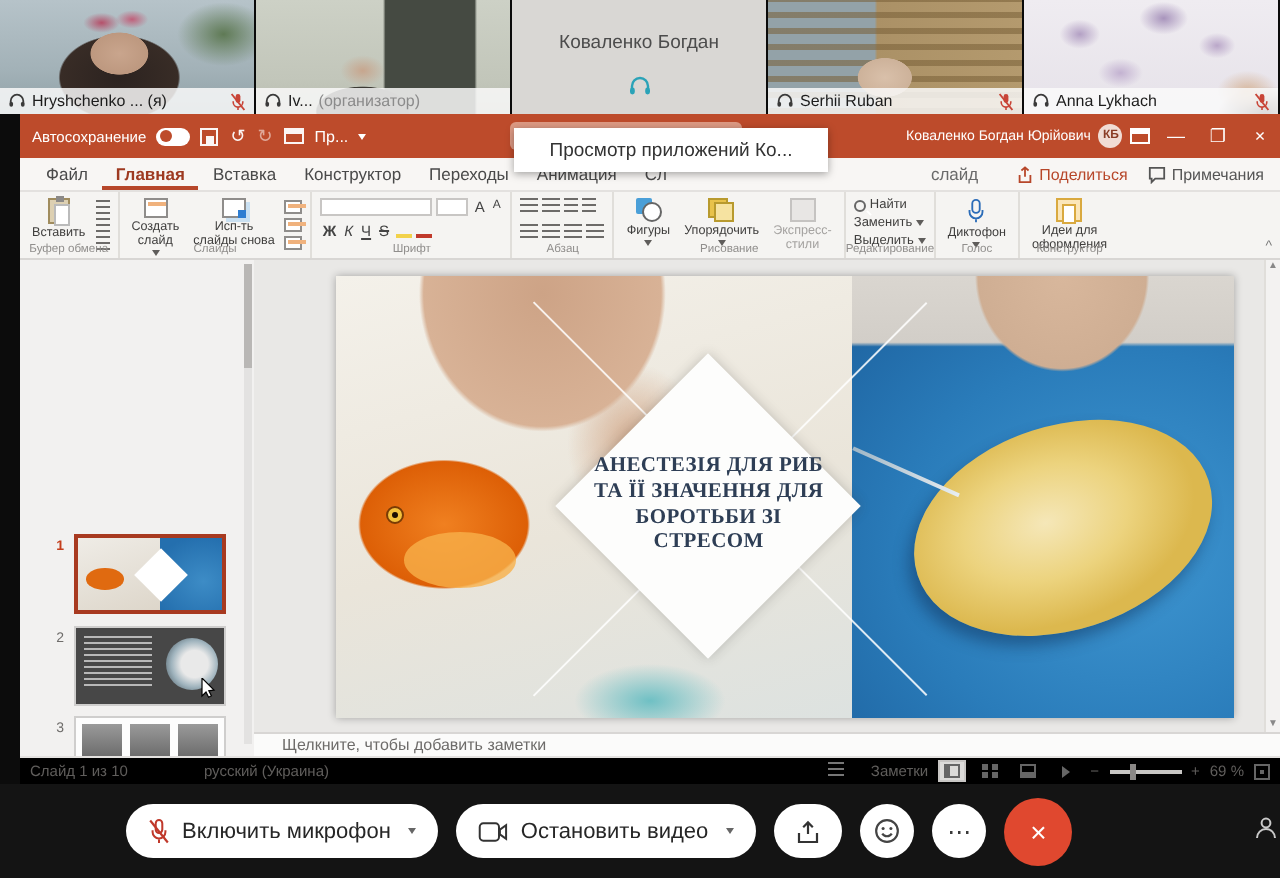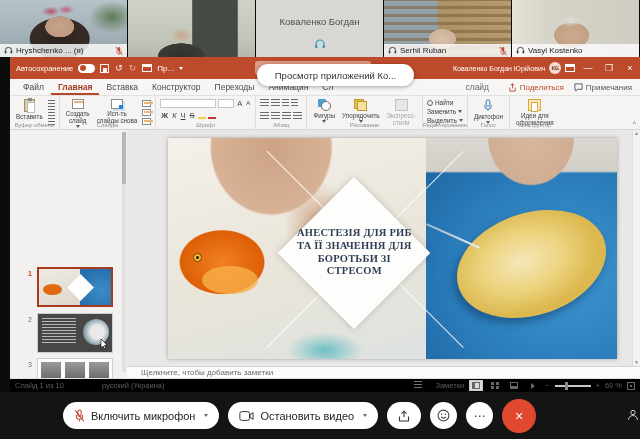--- a/index.html
+++ b/index.html
@@ -185,21 +185,21 @@
         align-items:center;gap:9px;padding-left:63px}
   .zpill{height:27px;background:#fff;border-radius:14px;display:flex;align-items:center;gap:6px;
          padding:0 11px;font-size:11px;color:#262626;white-space:nowrap}
   .zpill .cv{border-top-color:#666;margin-left:3px}
   .zcirc{width:27px;height:27px;border-radius:50%;background:#fff;display:flex;align-items:center;
          justify-content:center;color:#3a3a3a;font-size:12px}
   .zleave{width:34px;height:34px;border-radius:50%;background:#e0482f;color:#fff;font-size:14px;
           display:flex;align-items:center;justify-content:center}
   .zperson{position:absolute;right:1px;top:50%;transform:translateY(-50%)}
   
-  .toast{position:absolute;left:257px;top:64px;width:157px;height:22px;background:#fff;border-radius:11px;
+  .toast{position:absolute;left:257px;top:64px;width:157px;height:22px;background:#fff;border-radius:0;
          display:flex;align-items:center;justify-content:center;font-size:9.5px;color:#333;
          box-shadow:0 1px 4px rgba(0,0,0,.35);z-index:50}
 </style>
 </head>
 <body>
 
 <div class="stage">
 
   <div class="vstrip">
     <div class="tile">
@@ -216,20 +216,29 @@
               <rect x="3.5" y="1" width="3" height="5.5" rx="1.5" fill="#c84437"></rect>
               <path d="M2 5.5v.7a3 3 0 0 0 6 0v-.7" fill="none" stroke="#c84437"></path>
               <line x1="5" y1="9.2" x2="5" y2="11" stroke="#c84437"></line>
               <line x1="1" y1="1" x2="9" y2="11" stroke="#c84437" stroke-width="1.2"></line>
             </svg>
           </span>
       </div>
     </div>
     <div class="tile">
       <div class="cam cam2"></div>
+      <div class="plabel">
+        <svg viewBox="0 0 10 10" width="9" height="9">
+            <path d="M1.5 6V5a3.5 3.5 0 0 1 7 0v1" fill="none" stroke="#3a3a3a"></path>
+            <rect x="0.8" y="5.4" width="2" height="2.8" rx="1" fill="#3a3a3a"></rect>
+            <rect x="7.2" y="5.4" width="2" height="2.8" rx="1" fill="#3a3a3a"></rect>
+          </svg>
+        <span>Iv...</span>
+        <span class="role">(организатор)</span>
+      </div>
     </div>
     <div class="tile active">
       <div class="cam cam4"></div>
       <div class="cname">Коваленко Богдан</div>
       <span class="ticon"><svg viewBox="0 0 12 12" width="12" height="12">
             <path d="M2 7.5V6a4 4 0 0 1 8 0v1.5" fill="none" stroke="#2ba3b8" stroke-width="1.2"></path>
             <rect x="1" y="6.8" width="2.4" height="3.4" rx="1.2" fill="#2ba3b8"></rect>
             <rect x="8.6" y="6.8" width="2.4" height="3.4" rx="1.2" fill="#2ba3b8"></rect>
           </svg></span>
     </div>
@@ -246,28 +255,36 @@
             <svg viewBox="0 0 10 12" width="8" height="10">
               <rect x="3.5" y="1" width="3" height="5.5" rx="1.5" fill="#c84437"></rect>
               <path d="M2 5.5v.7a3 3 0 0 0 6 0v-.7" fill="none" stroke="#c84437"></path>
               <line x1="5" y1="9.2" x2="5" y2="11" stroke="#c84437"></line>
               <line x1="1" y1="1" x2="9" y2="11" stroke="#c84437" stroke-width="1.2"></line>
             </svg>
           </span>
       </div>
     </div>
     <div class="tile">
-      <div class="cam cam5"></div>
+      <div class="cam cam6"></div>
       <div class="plabel">
         <svg viewBox="0 0 10 10" width="9" height="9">
             <path d="M1.5 6V5a3.5 3.5 0 0 1 7 0v1" fill="none" stroke="#3a3a3a"></path>
             <rect x="0.8" y="5.4" width="2" height="2.8" rx="1" fill="#3a3a3a"></rect>
             <rect x="7.2" y="5.4" width="2" height="2.8" rx="1" fill="#3a3a3a"></rect>
           </svg>
-        <span>Vasyl Kostenko</span>
+        <span>Anna Lykhach</span>
+        <span class="mic">
+            <svg viewBox="0 0 10 12" width="8" height="10">
+              <rect x="3.5" y="1" width="3" height="5.5" rx="1.5" fill="#c84437"></rect>
+              <path d="M2 5.5v.7a3 3 0 0 0 6 0v-.7" fill="none" stroke="#c84437"></path>
+              <line x1="5" y1="9.2" x2="5" y2="11" stroke="#c84437"></line>
+              <line x1="1" y1="1" x2="9" y2="11" stroke="#c84437" stroke-width="1.2"></line>
+            </svg>
+          </span>
       </div>
     </div>
   </div>
 
   <div class="ppt">
 
     <div class="tbar">
       <span>Автосохранение</span>
       <span class="tgl"></span>
       <span class="qat">

